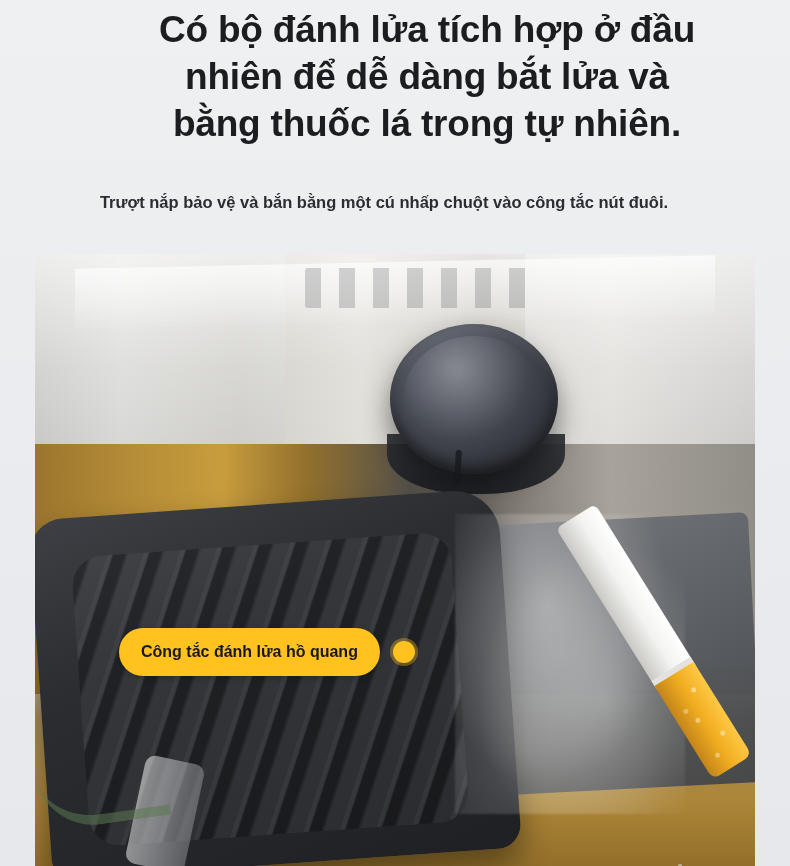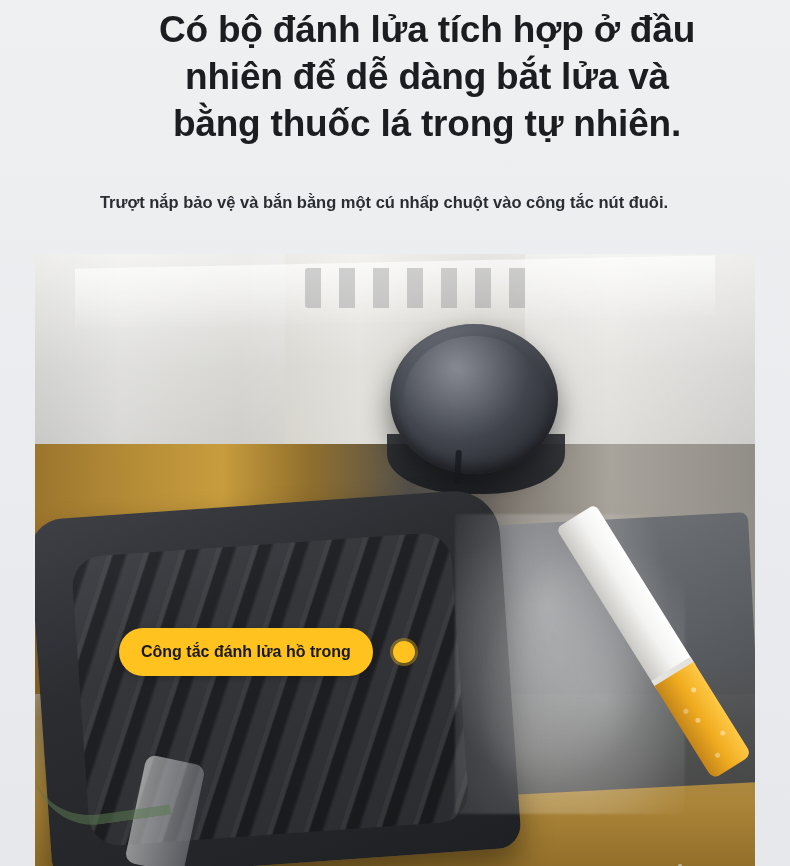--- a/index.html
+++ b/index.html
@@ -353,18 +353,18 @@
     <div class="tube"></div>
     <div class="wire"></div>
 
     <div class="cig">
       <div class="cig-paper"></div>
       <div class="cig-band"></div>
       <div class="cig-filter"></div>
     </div>
 
     <div class="callout">
-      <span class="callout-label">Công tắc đánh lửa hồ trong</span>
+      <span class="callout-label">Công tắc đánh lửa hồ quang</span>
     </div>
     <div class="callout-dot"></div>
   </div>
 
 </div>
 
 </body></html>

